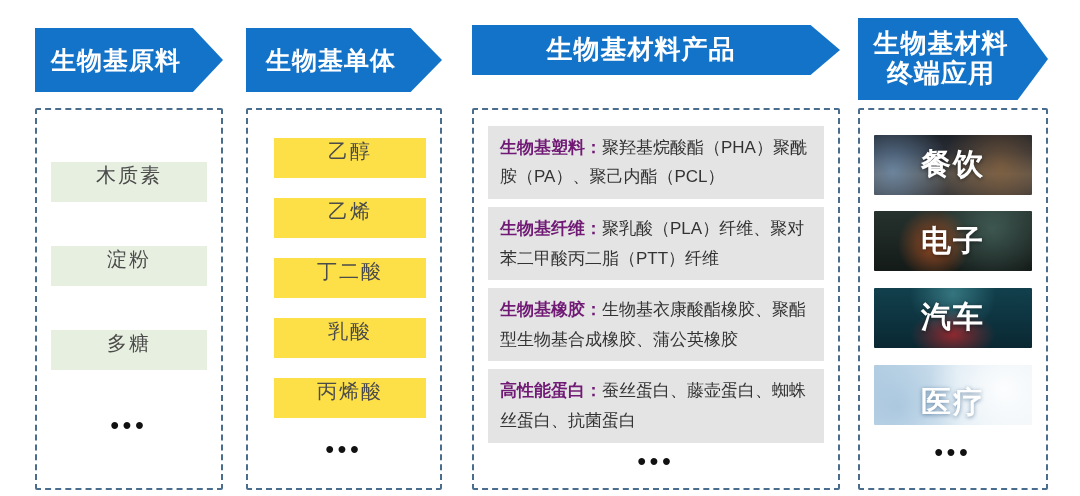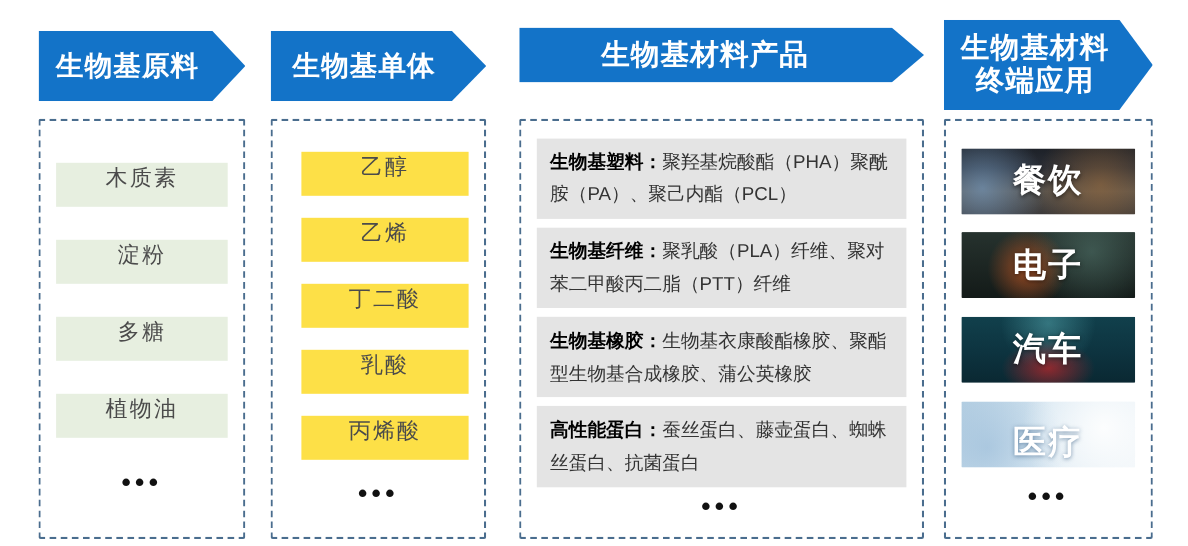--- a/index.html
+++ b/index.html
@@ -73,21 +73,21 @@
   .pill-blue  { background: #fde047; margin-left: 12px; }
 
   
   .product-block {
     background: #e4e4e4;
     padding: 7px 12px;
     font-size: 17px;
     line-height: 1.75;
     color: #333333;
   }
-  .product-block .plabel { font-weight: bold; color: #000000; }
+  .product-block .plabel { font-weight: bold; color: #701a75; }
 
   
   .tile {
     position: relative;
     height: 60px;
     border-radius: 1px;
     overflow: hidden;
     display: flex; align-items: center; justify-content: center;
   }
   .tile-label {
@@ -146,23 +146,20 @@
     <div class="dashed-box">
       <div class="pill pill-green">
           <span>木质素</span>
         </div>
       <div class="pill pill-green">
           <span>淀粉</span>
         </div>
       <div class="pill pill-green">
           <span>多糖</span>
         </div>
-      <div class="pill pill-green">
-          <span>植物油</span>
-        </div>
       <div class="more-dots">•••</div>
     </div>
   </div>
 
   <div class="col" style="left:246px; width:196px;">
     <div class="arrow arrow-std">
       <span>生物基单体</span>
     </div>
     <div class="dashed-box">
       <div class="pill pill-blue">

